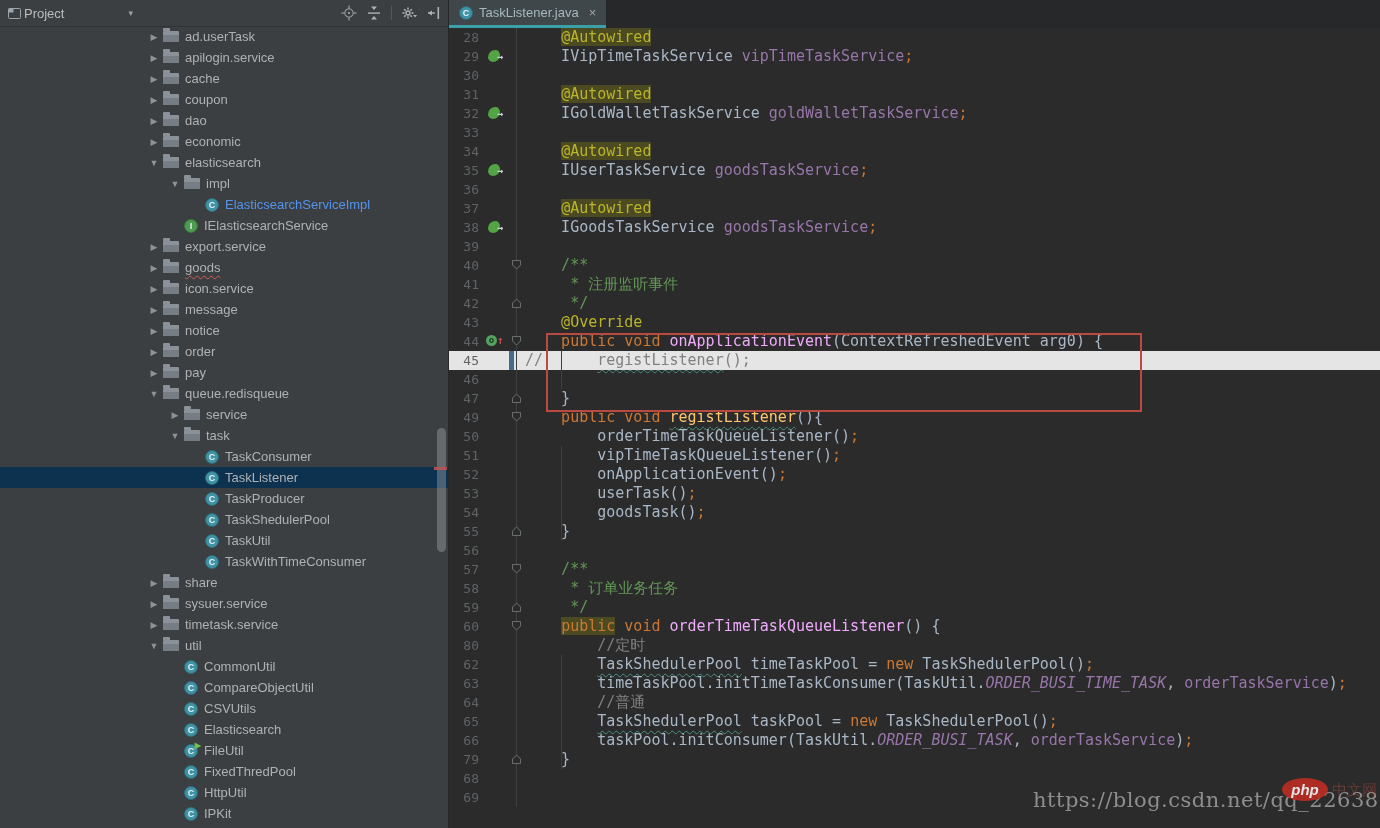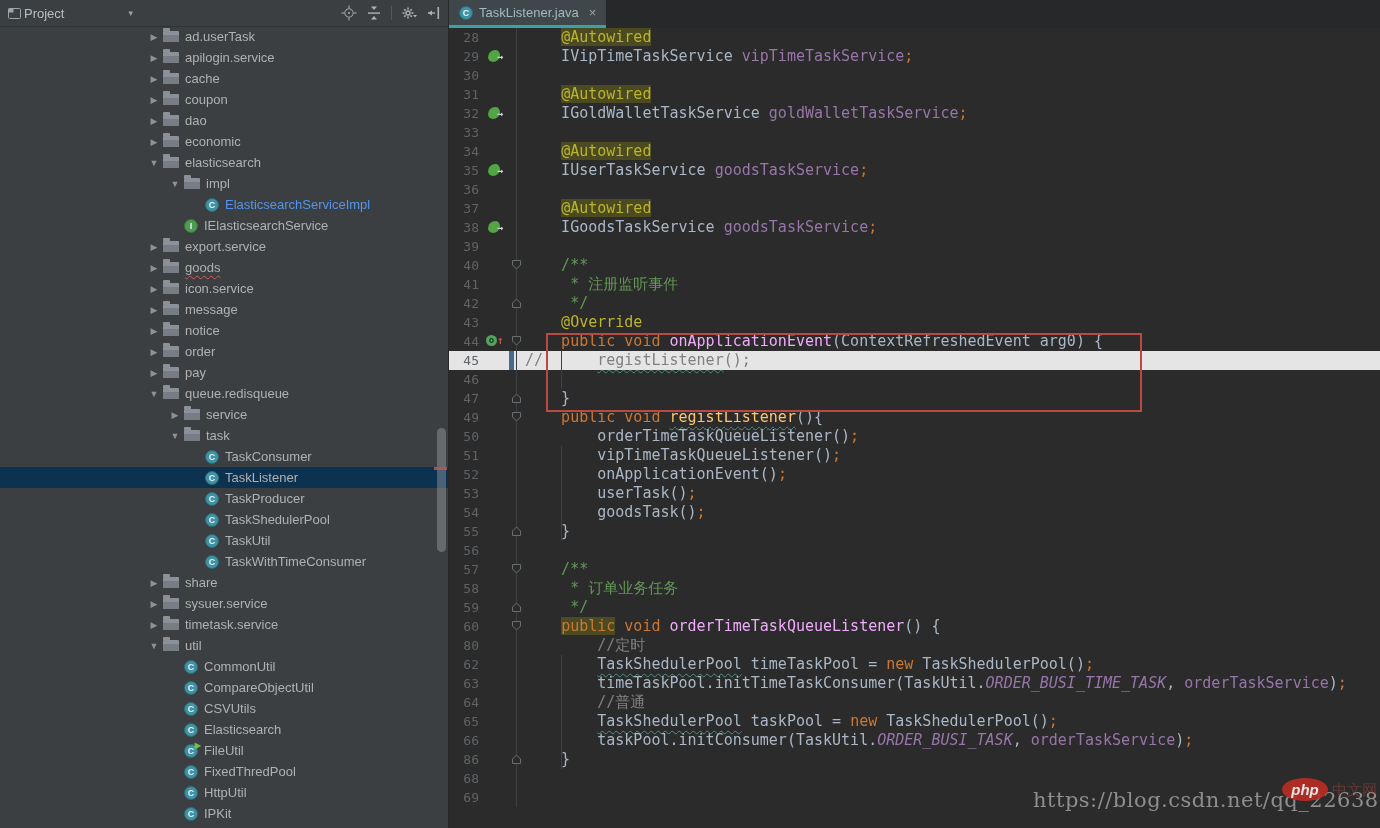--- a/index.html
+++ b/index.html
@@ -394,21 +394,21 @@
             </svg></span><span class="ctx"><span class="d">     */</span></span></div>
         <div class="line"><span class="ln">60</span><span class="gi"></span><span class="fold"><svg width="11" height="12">
               <path d="M1.5 1.5 H9.5 V6 L5.5 10 L1.5 6 Z" fill="#2b2b2b" stroke="#6a6e70"></path>
             </svg></span><span class="ctx"><span class="t">    </span><span class="khl">public</span><span class="t"> </span><span class="k">void</span><span class="t"> </span><span class="m">orderTimeTaskQueueListener</span><span class="t">() {</span></span></div>
         <div class="line"><span class="ln">80</span><span class="gi"></span><span class="fold"></span><span class="ctx"><span class="c">        //定时</span></span></div>
         <div class="line"><span class="ln">62</span><span class="gi"></span><span class="fold"></span><span class="ctx"><span class="t">        </span><span class="tw">TaskShedulerPool</span><span class="t"> timeTaskPool = </span><span class="k">new</span><span class="t"> TaskShedulerPool()</span><span class="sm">;</span></span></div>
         <div class="line"><span class="ln">63</span><span class="gi"></span><span class="fold"></span><span class="ctx"><span class="t">        timeTaskPool.initTimeTaskConsumer(TaskUtil.</span><span class="ct">ORDER_BUSI_TIME_TASK</span><span class="t">, </span><span class="fl">orderTaskService</span><span class="t">)</span><span class="sm">;</span></span></div>
         <div class="line"><span class="ln">64</span><span class="gi"></span><span class="fold"></span><span class="ctx"><span class="c">        //普通</span></span></div>
         <div class="line"><span class="ln">65</span><span class="gi"></span><span class="fold"></span><span class="ctx"><span class="t">        </span><span class="tw">TaskShedulerPool</span><span class="t"> taskPool = </span><span class="k">new</span><span class="t"> TaskShedulerPool()</span><span class="sm">;</span></span></div>
         <div class="line"><span class="ln">66</span><span class="gi"></span><span class="fold"></span><span class="ctx"><span class="t">        taskPool.initConsumer(TaskUtil.</span><span class="ct">ORDER_BUSI_TASK</span><span class="t">, </span><span class="fl">orderTaskService</span><span class="t">)</span><span class="sm">;</span></span></div>
-        <div class="line"><span class="ln">86</span><span class="gi"></span><span class="fold"><svg width="11" height="12">
+        <div class="line"><span class="ln">79</span><span class="gi"></span><span class="fold"><svg width="11" height="12">
               <path d="M1.5 10.5 H9.5 V6 L5.5 2 L1.5 6 Z" fill="#2b2b2b" stroke="#6a6e70"></path>
             </svg></span><span class="ctx"><span class="t">    }</span></span></div>
         <div class="line"><span class="ln">68</span><span class="gi"></span><span class="fold"></span><span class="ctx"></span></div>
         <div class="line"><span class="ln">69</span><span class="gi"></span><span class="fold"></span><span class="ctx"></span></div>
       </div>
   </div>
 
   <div class="guide" style="left:561px;top:351px;height:38px;"></div>
   <div class="guide" style="left:561px;top:446px;height:95px;"></div>
   <div class="guide" style="left:561px;top:655px;height:114px;"></div>

